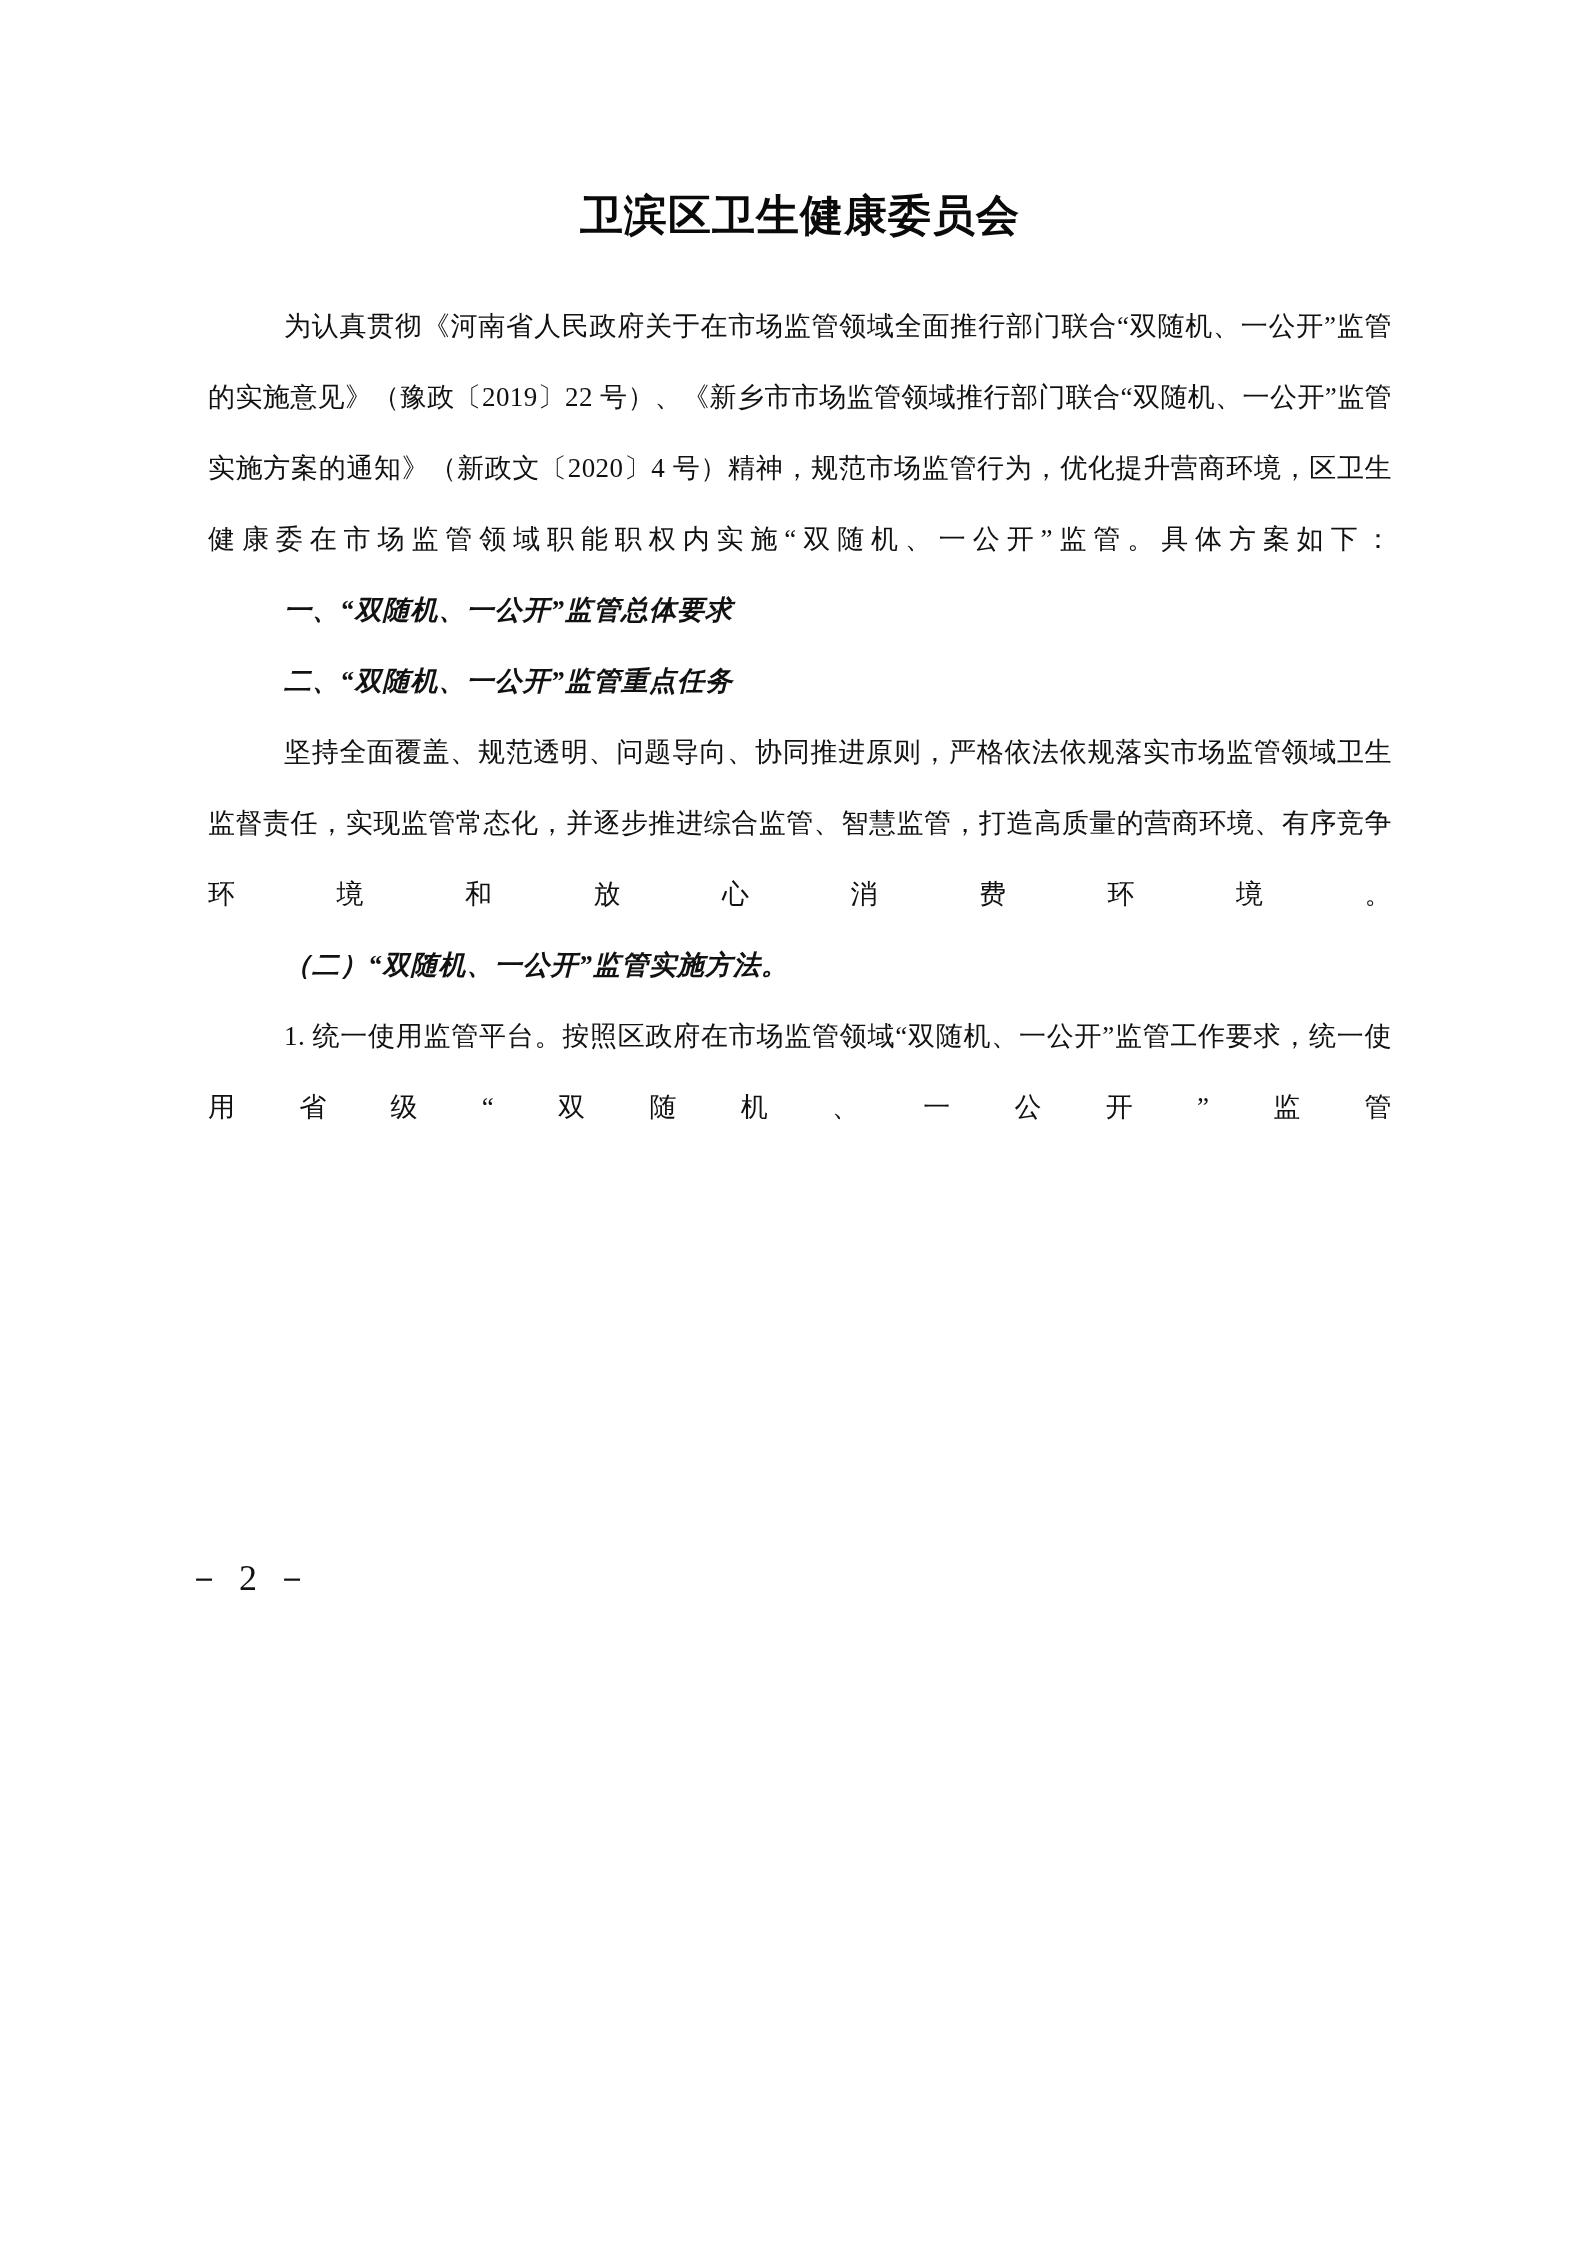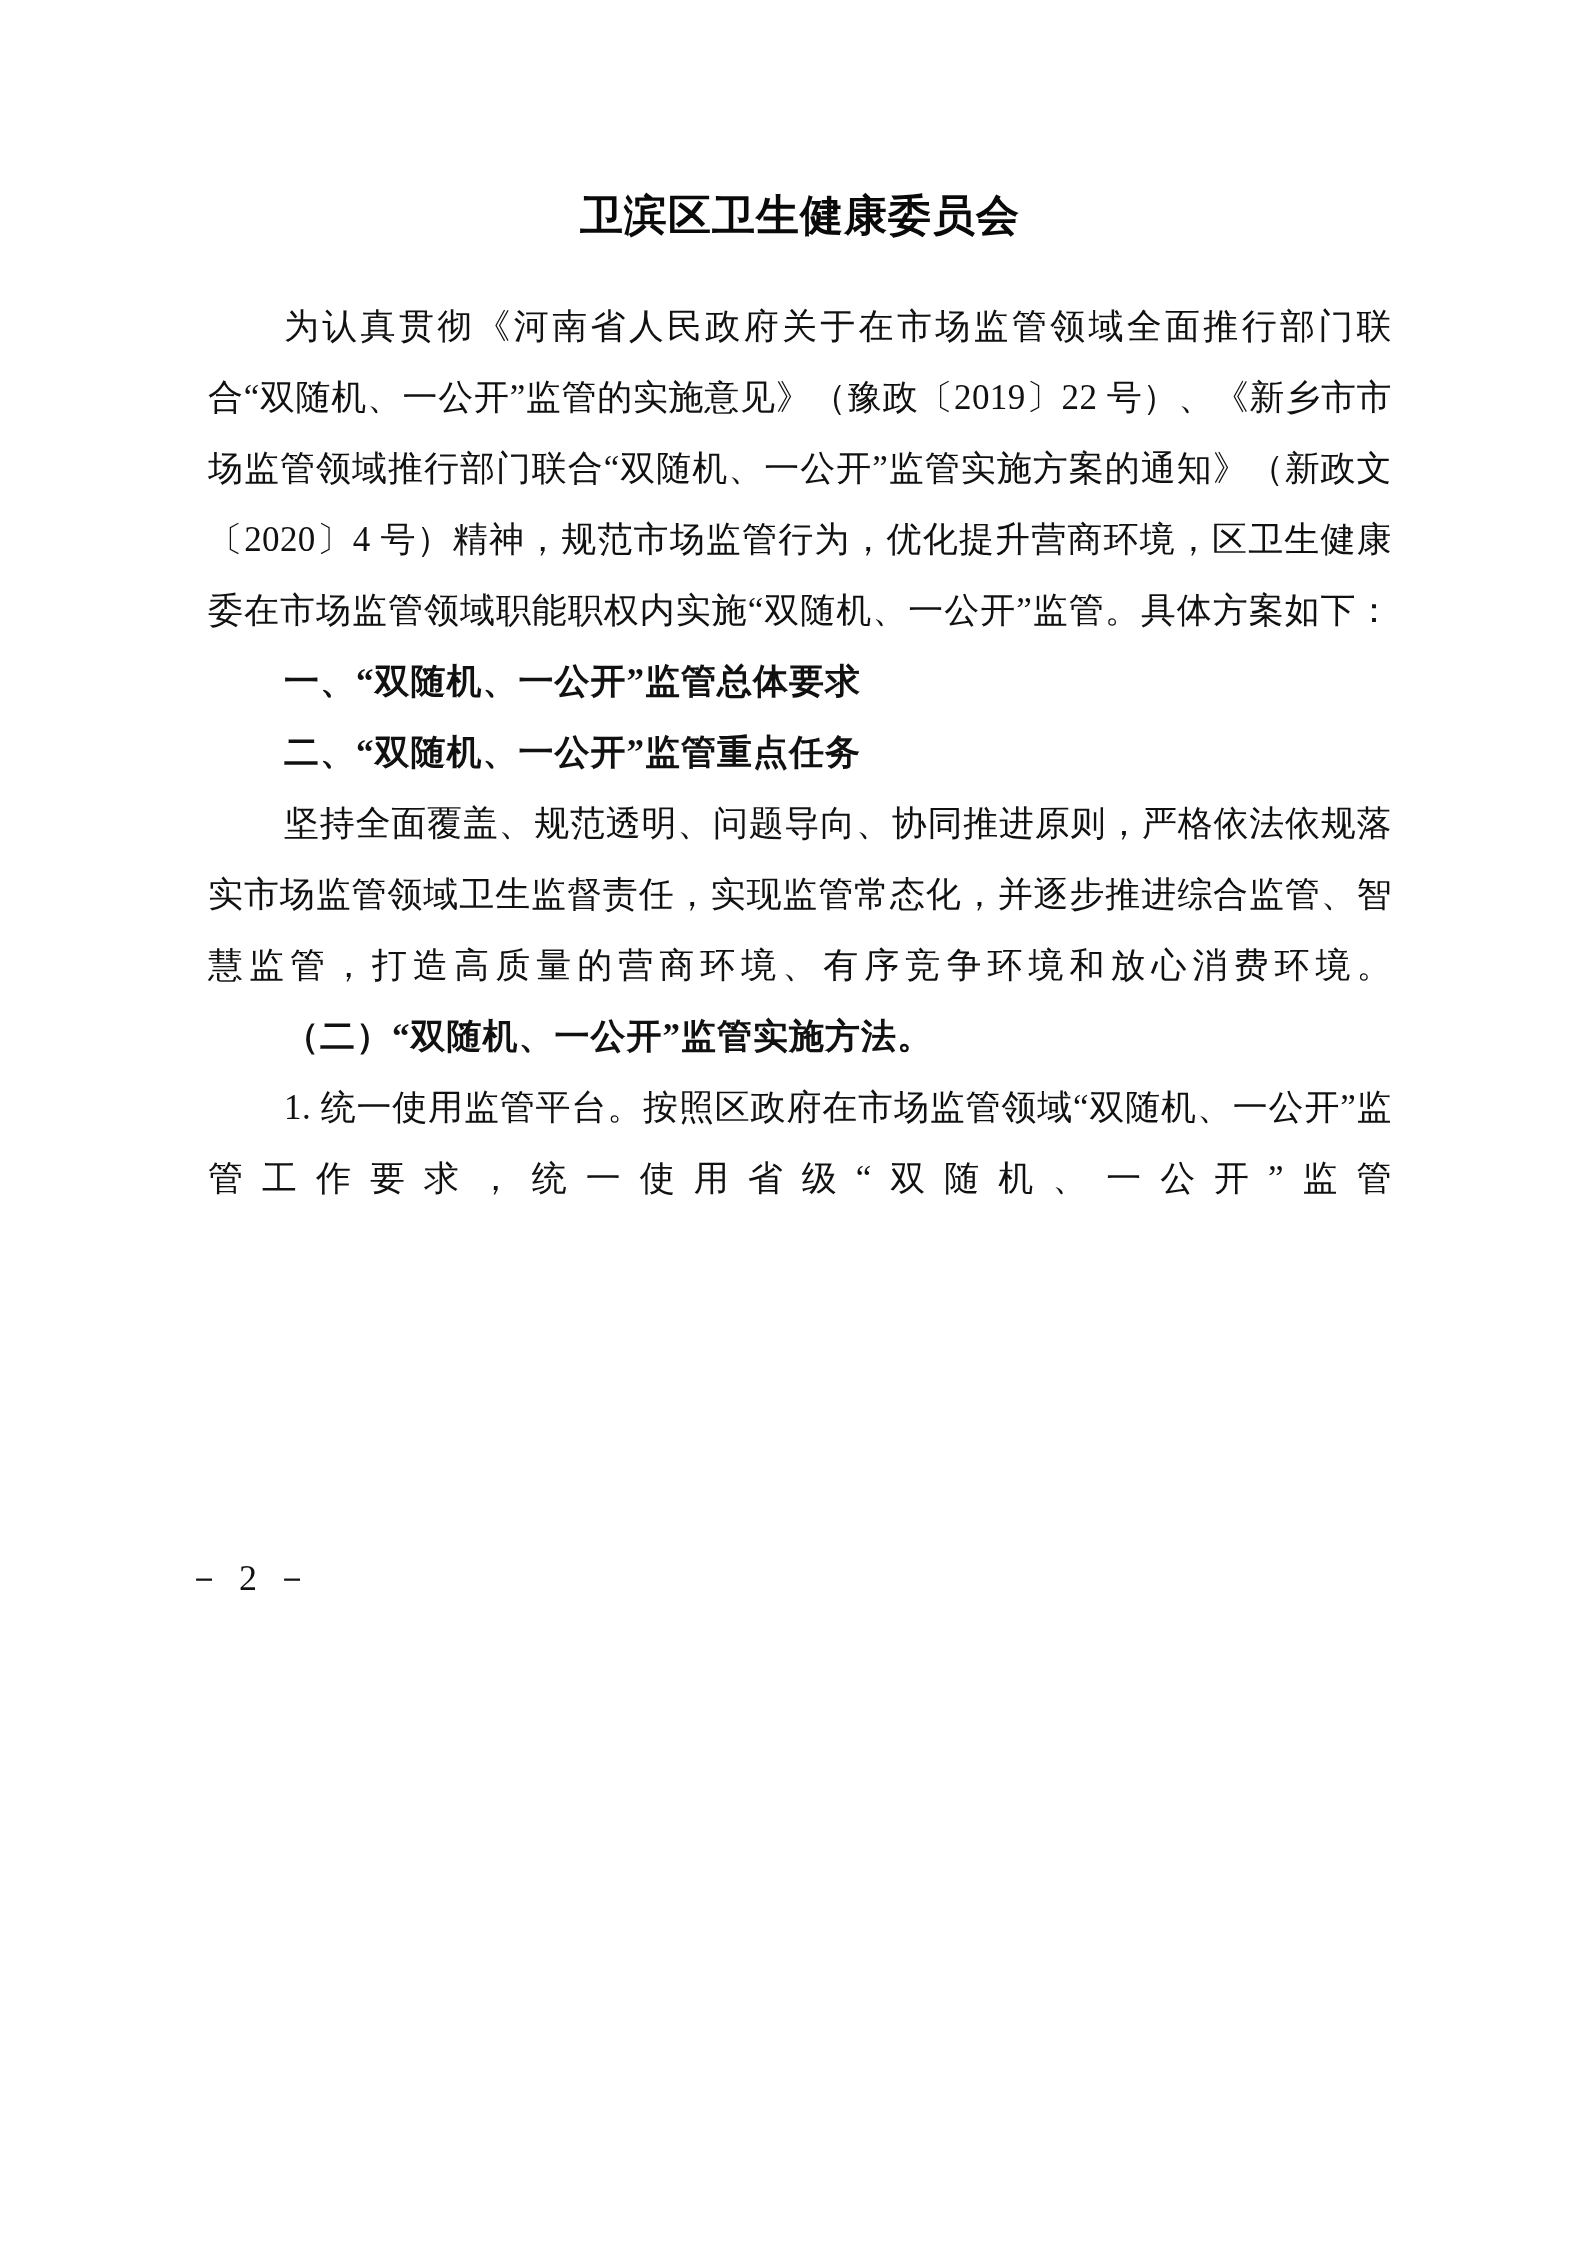--- a/index.html
+++ b/index.html
@@ -40,34 +40,35 @@
     color: #0a0a0a;
     white-space: nowrap;
   }
   .title-line.line-2 {
     font-size: 43px;
     letter-spacing: 0.5px;
   }
 
   
   .para {
-    font-size: 35px;
+    font-size: 27px;
     line-height: 71px;
     text-align: justify;
     text-align-last: left;
     text-justify: inter-ideograph;
     margin: 0;
     text-indent: 76px;
     color: #111111;
     letter-spacing: 0.4px;
   }
   .para.heading {
     font-weight: bold;
     text-align: center;
     letter-spacing: 1px;
+    font-style: italic;
   }
   .para.full {
     text-align-last: justify;
   }
 
   
   .footer {
     position: absolute;
     left: 186px;
     bottom: 152px;

